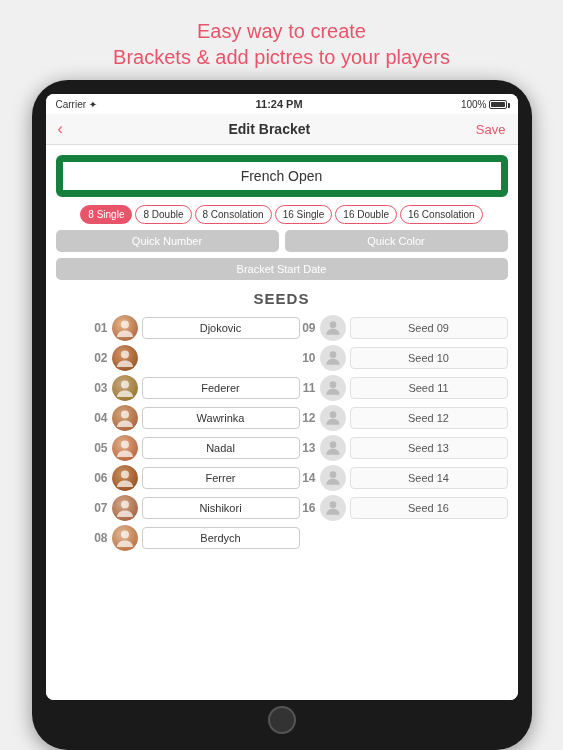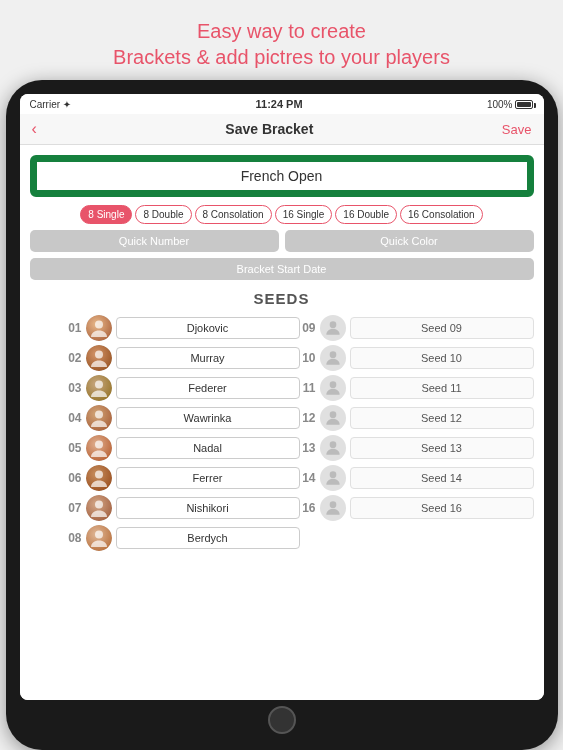--- a/index.html
+++ b/index.html
@@ -19,21 +19,21 @@
       text-align: center;
       padding: 18px 20px 10px;
       color: #e8546a;
       font-size: 20px;
       font-weight: 400;
       line-height: 1.3;
     }
 
     
     .tablet-frame {
-      width: 552px;
+      width: 500px;
       height: 670px;
       background: #1a1a1a;
       border-radius: 36px;
       padding: 14px;
       display: flex;
       flex-direction: column;
       align-items: center;
       box-shadow: 0 4px 20px rgba(0,0,0,0.4);
       position: relative;
     }
@@ -275,21 +275,21 @@
       <div class="battery-area">
         <span>100%</span>
         <div class="battery-icon">
           <div class="battery-fill"></div>
         </div>
       </div>
     </div>
 
     <div class="nav-bar">
       <span class="nav-back">‹</span>
-      <span class="nav-title">Save Bracket</span>
+      <span class="nav-title">Edit Bracket</span>
       <span class="nav-save">Save</span>
     </div>
 
     <div class="content">
 
       
       <input class="bracket-name-input" type="text" value="French Open" style="">
 
       
       <div class="tab-row">
@@ -332,21 +332,20 @@
             <div class="seed-row">
       <span class="seed-num">02</span>
       <div class="seed-avatar">
         <div class="avatar-person avatar-02" style="width:100%;height:100%;border-radius:50%;">
       <svg viewBox="0 0 24 24" width="24" height="24" fill="rgba(255,255,255,0.7)">
         <circle cx="12" cy="8.5" r="4"></circle>
         <path d="M4 21c0-4 3.6-6.5 8-6.5s8 2.5 8 6.5"></path>
       </svg>
     </div>
       </div>
-      <div class="seed-name-box filled">Murray</div>
     </div>
             <div class="seed-row">
       <span class="seed-num">03</span>
       <div class="seed-avatar">
         <div class="avatar-person avatar-03" style="width:100%;height:100%;border-radius:50%;">
       <svg viewBox="0 0 24 24" width="24" height="24" fill="rgba(255,255,255,0.7)">
         <circle cx="12" cy="8.5" r="4"></circle>
         <path d="M4 21c0-4 3.6-6.5 8-6.5s8 2.5 8 6.5"></path>
       </svg>
     </div>

